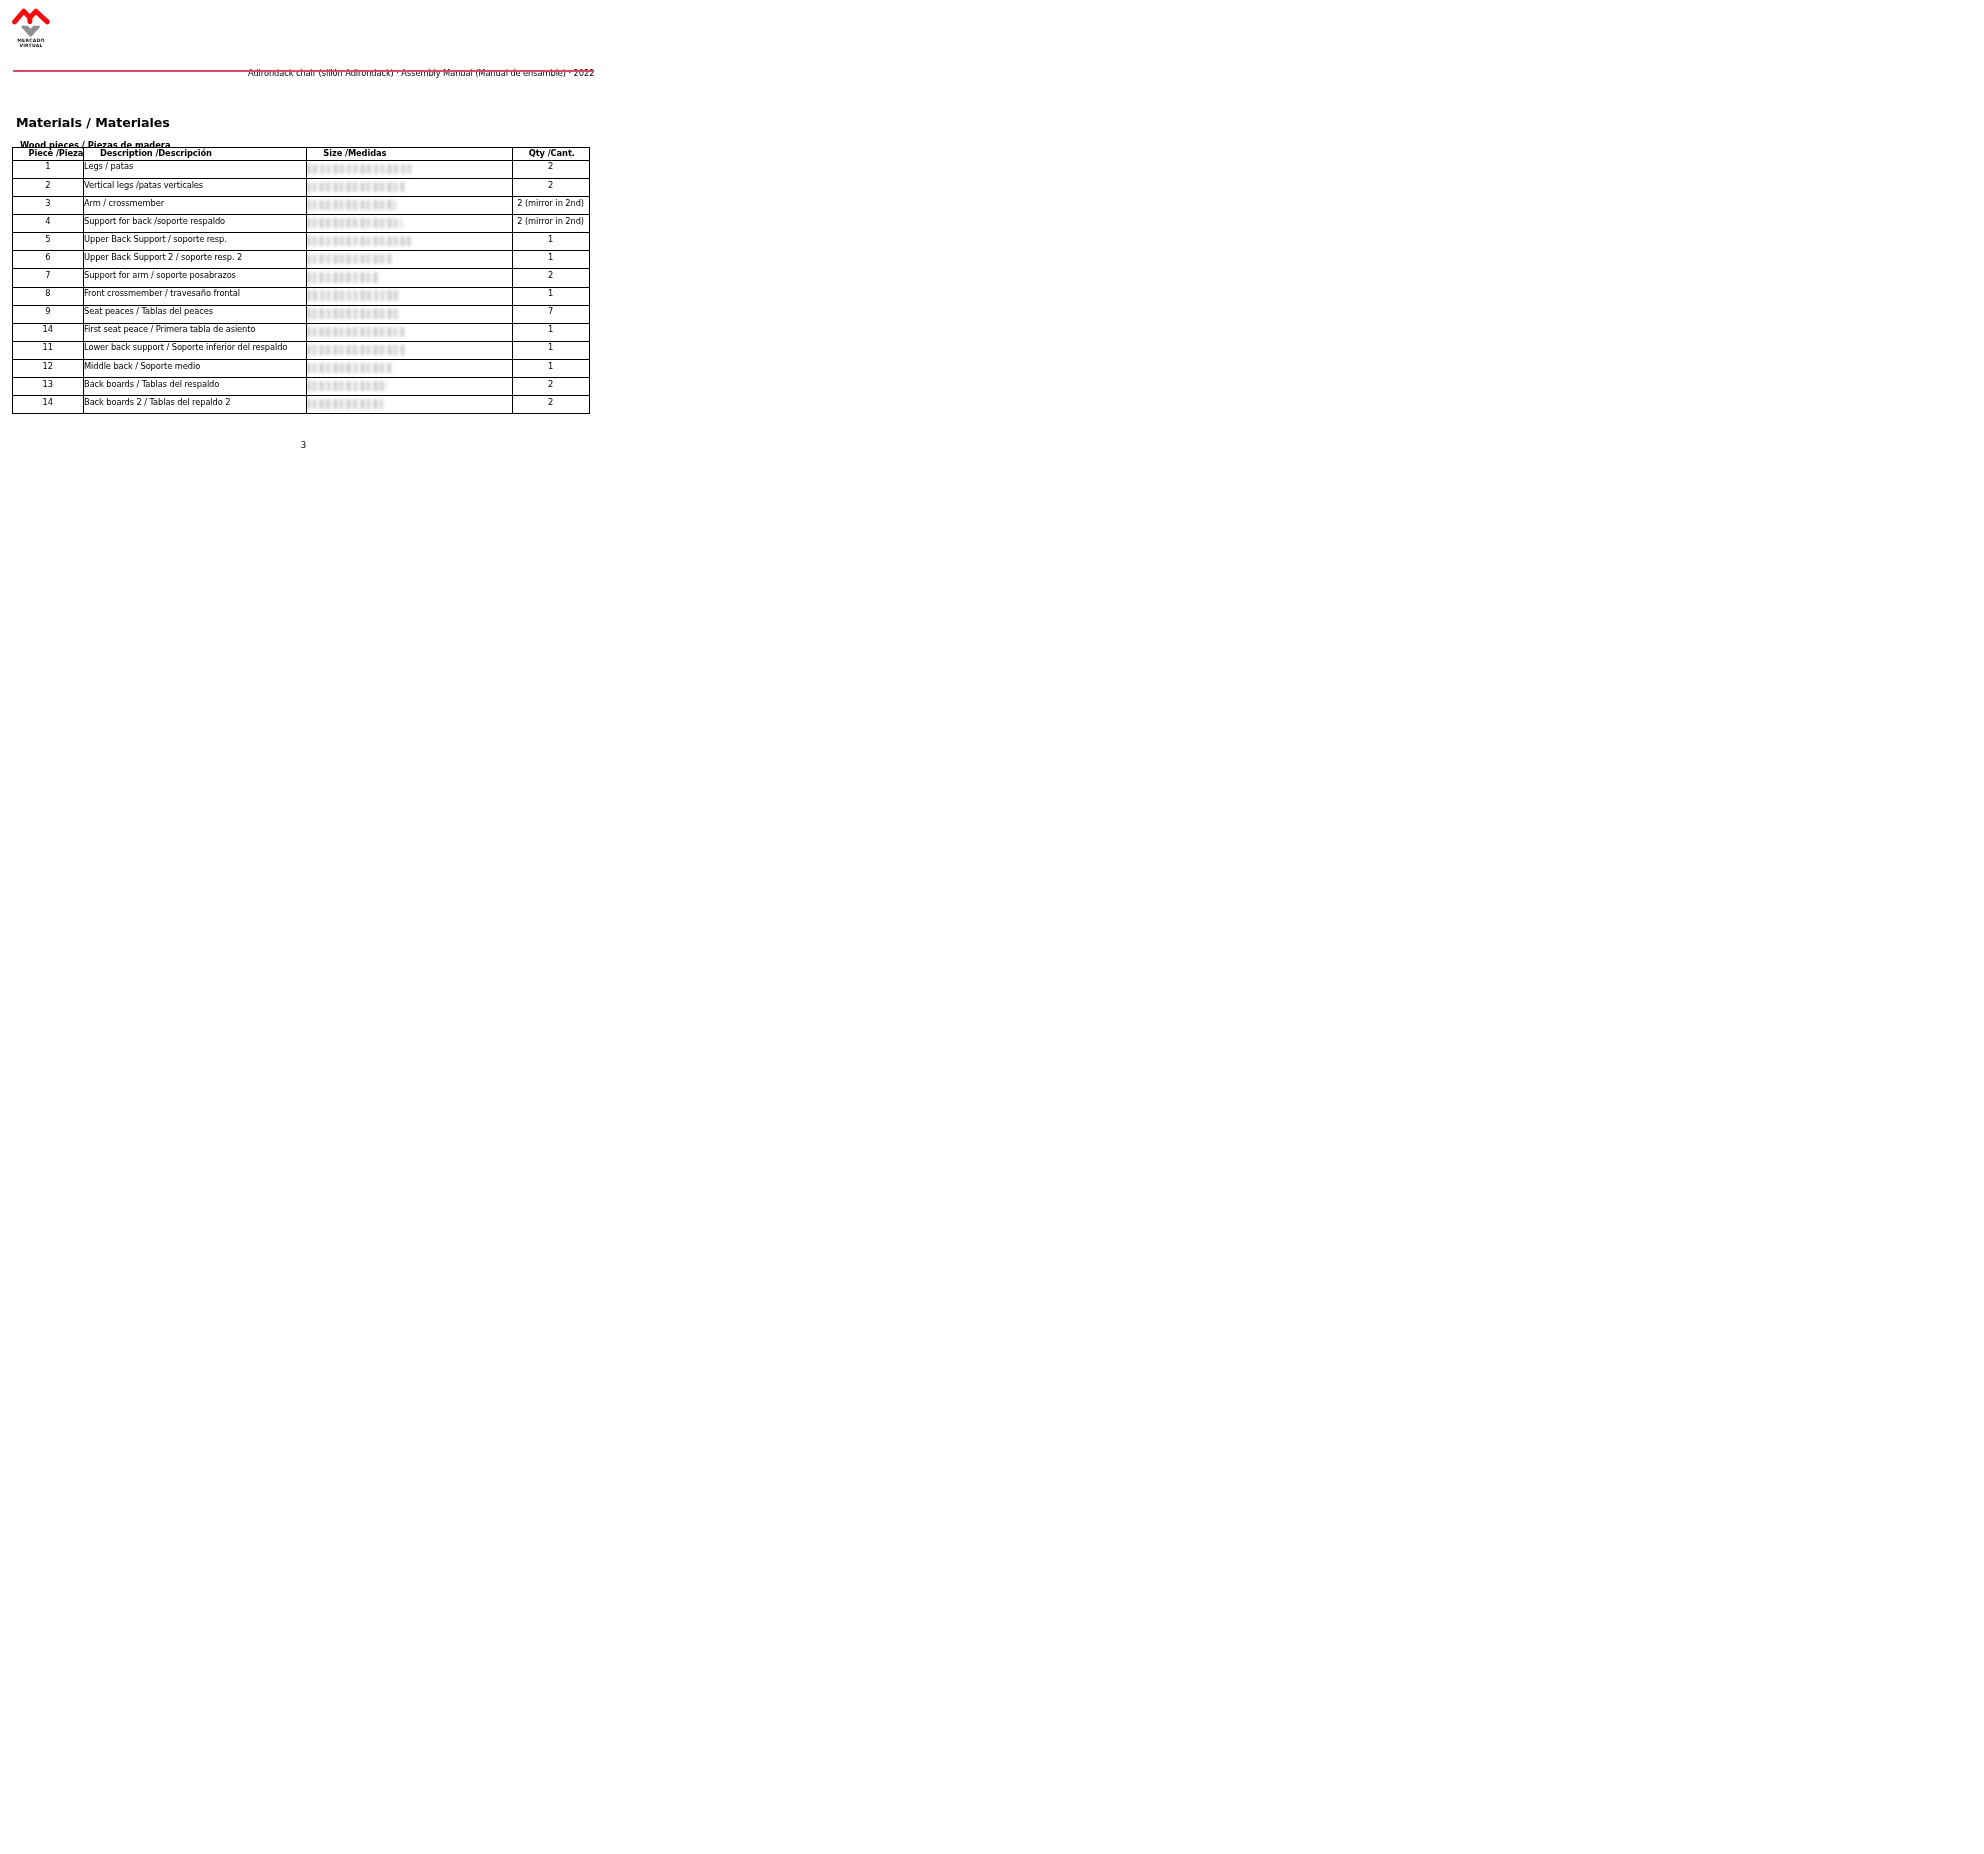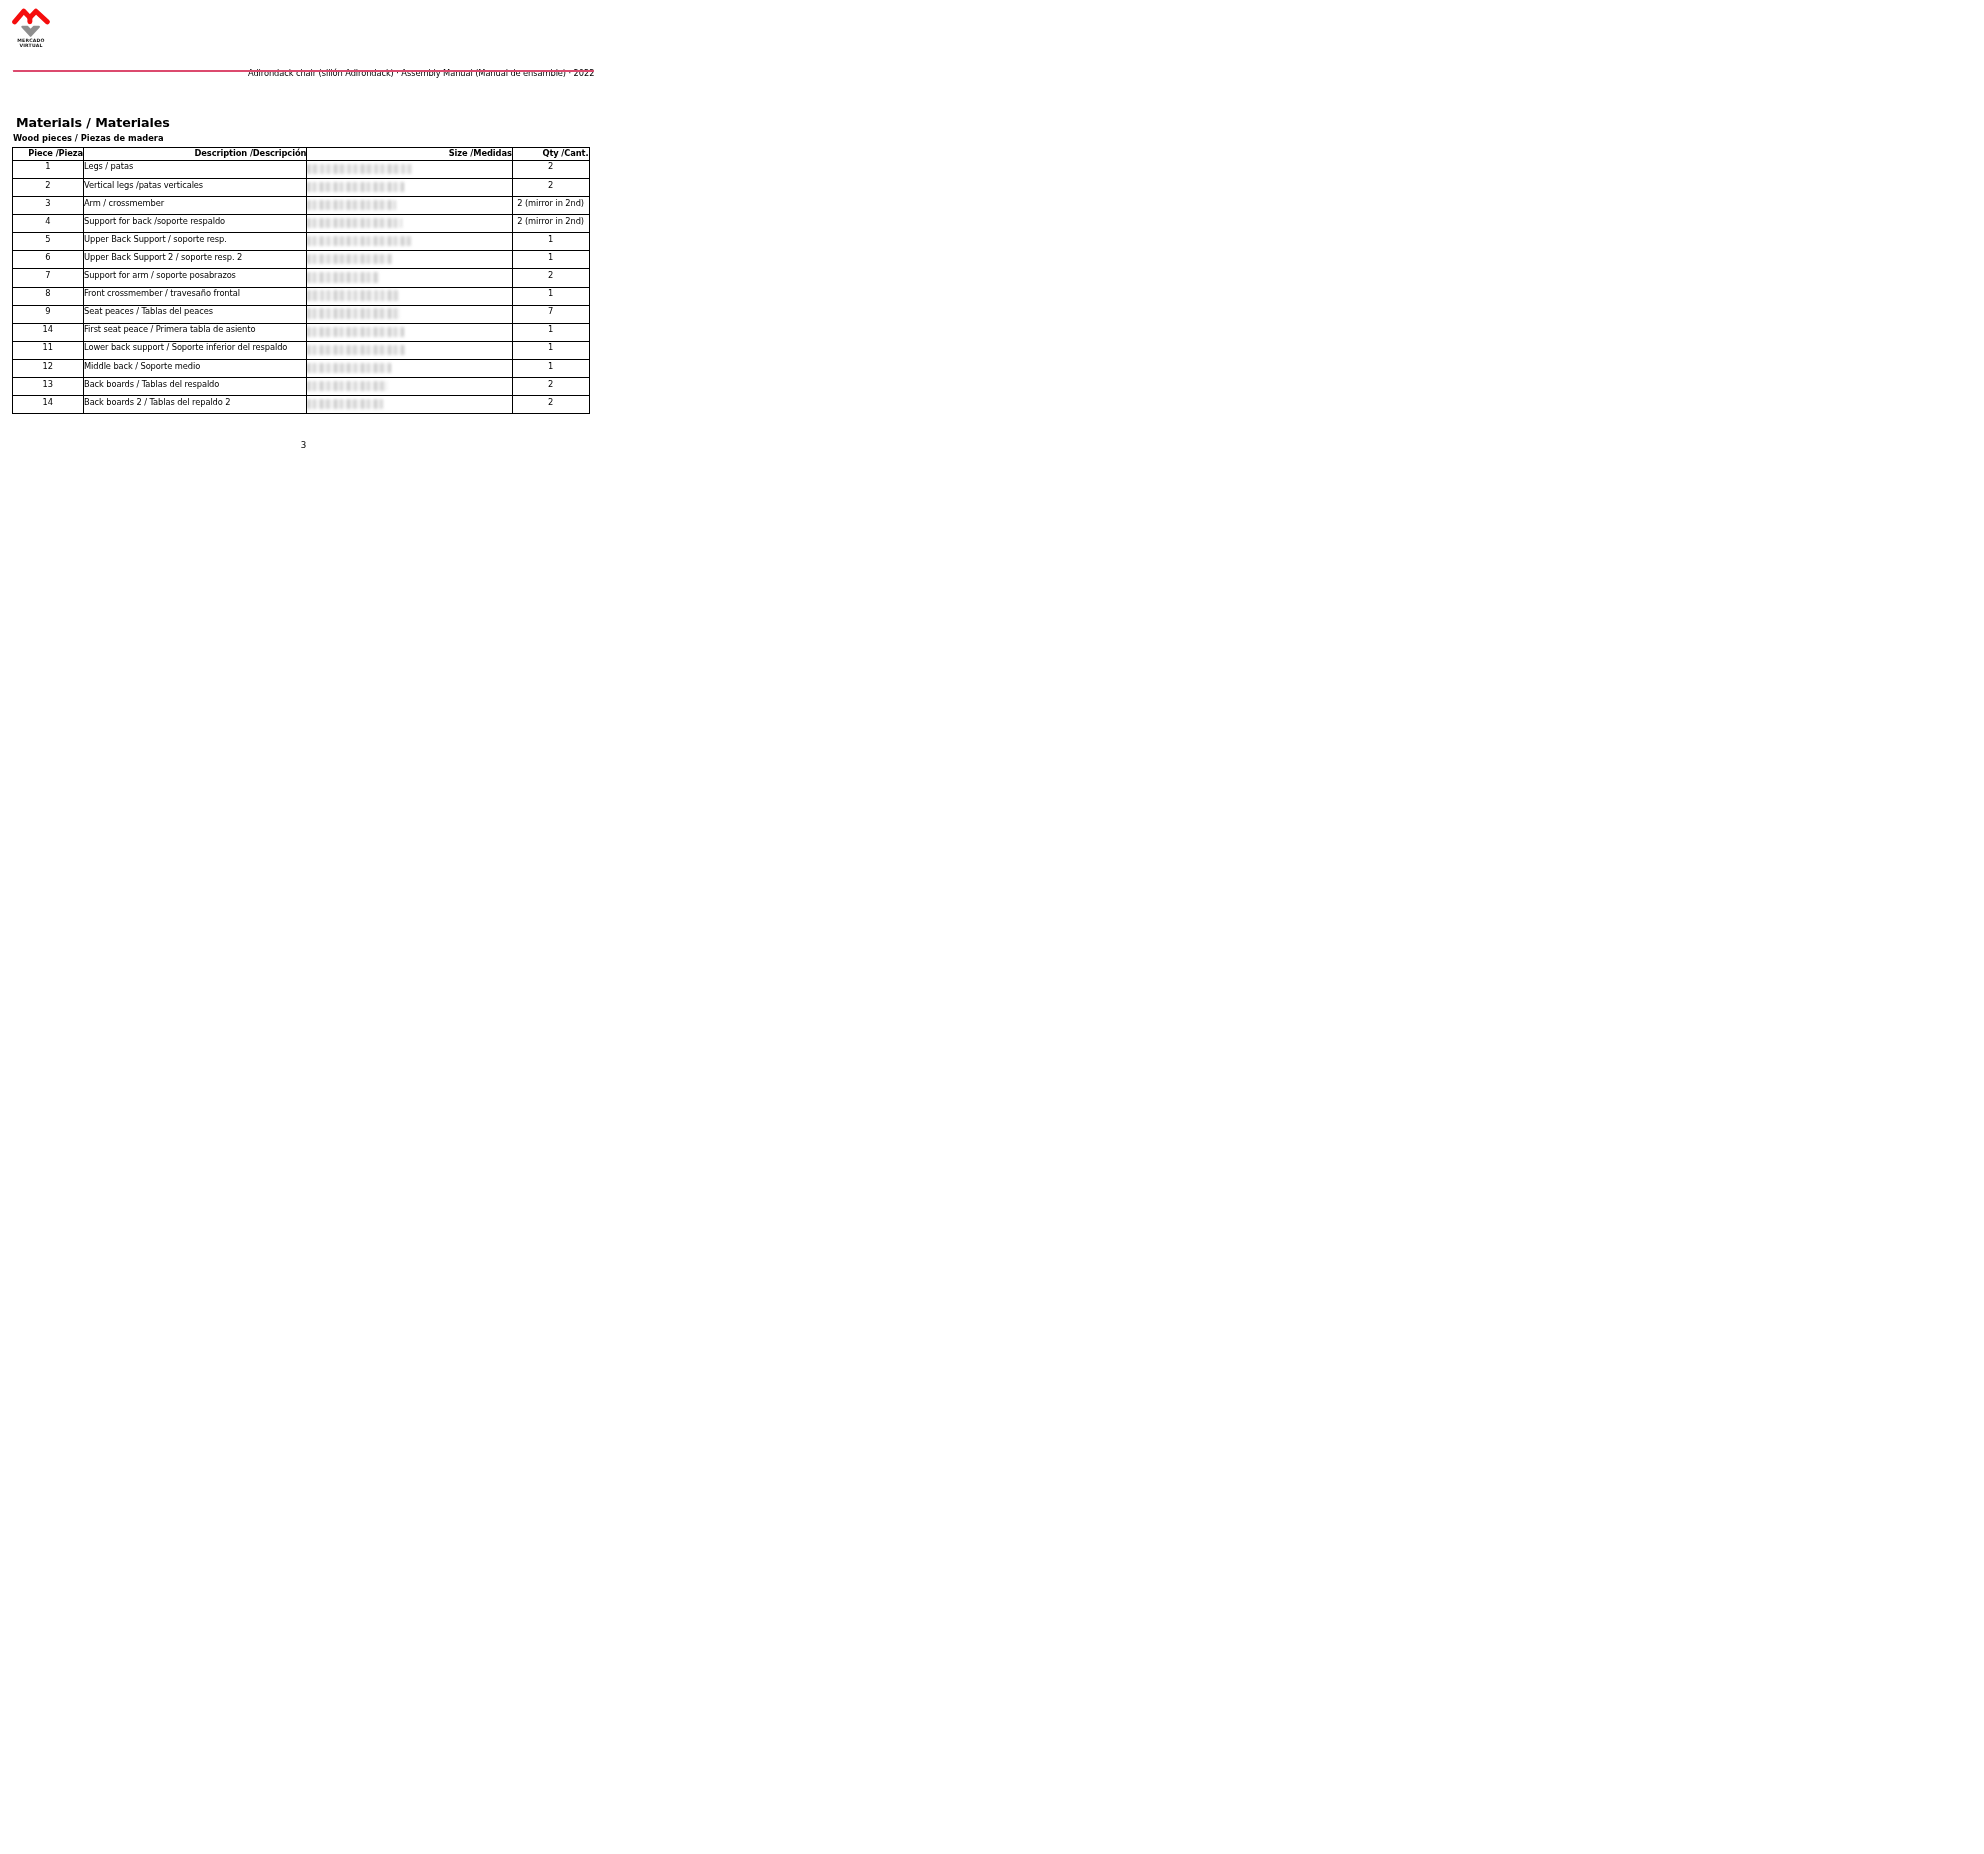--- a/index.html
+++ b/index.html
@@ -43,21 +43,21 @@
     font-size: 12.7px;
     font-weight: bold;
     letter-spacing: -0.1px;
     margin: 3px;
   }
   .page-subtitle {
     position: absolute;
     left: 13px; top: 133px;
     font-size: 8.3px;
     font-weight: bold;
-    margin: 0;
+    margin: 7px;
   }
   table.materials {
     position: absolute;
     left: 11.5px; top: 147px;
     width: 578px;
     border-collapse: collapse;
     table-layout: fixed;
     font-size: 8.3px;
     letter-spacing: -0.1px;
   }
@@ -70,21 +70,22 @@
     padding: 0;
     line-height: 1.15;
     overflow: hidden;
     white-space: nowrap;
   }
   table.materials thead th {
     border-top: 0.4px solid #000;
     height: 10.7px;
     padding-top: 1.2px;
     font-weight: bold;
-    text-align: right;
+    text-align: left;
+    padding-left: 16px;
   }
   table.materials tbody td { height: 15.5px; padding-top: 1.6px; }
   th.col0 { text-align: center; }
   th.col1 { padding-left: 4px; }
   th.col2 { padding-left: 1.6px; }
   th.col3 { padding-left: 2.4px; }
   td.piece-cell { text-align: center; }
   td.description-cell { padding-left: 4px; }
   td.size-cell { padding-left: 1.2px; }
   td.qty-cell { text-align: center; }

